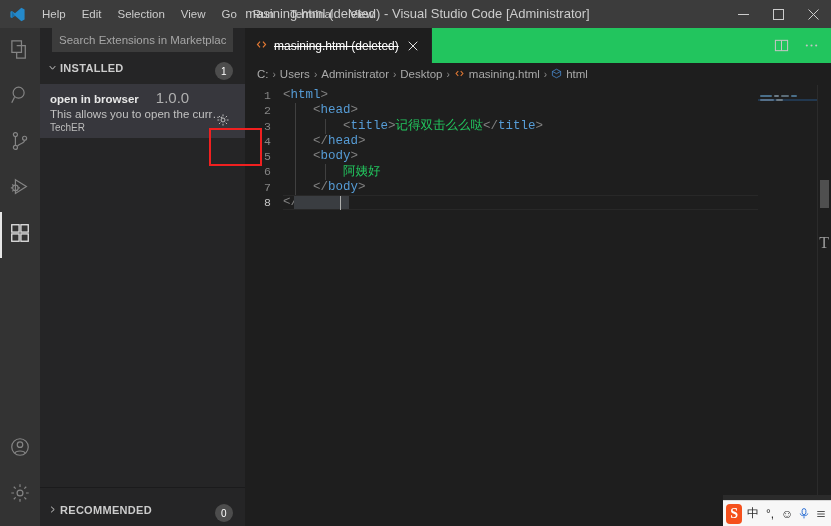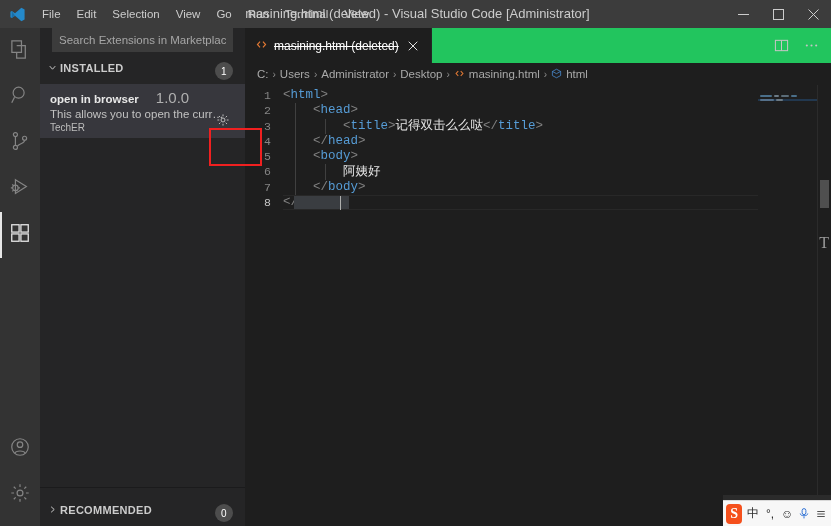--- a/index.html
+++ b/index.html
@@ -216,21 +216,21 @@
   .ln {
     width: 38px; text-align: right; padding-right: 12px;
     color: #858585; font-size: 11.5px;
     font-family: "Liberation Mono", monospace;
     flex: none;
   }
   .ln.cur { color: #c6c6c6; }
   .code-txt { white-space: pre; color: #d4d4d4; }
   .tagb { color: #808080; }
   .tagn { color: #569cd6; }
-  .txtz { color: #e5e5e5; font-family: "Liberation Sans", sans-serif; }
+  .txtz { color: #22c55e; font-family: "Liberation Sans", sans-serif; }
   .indent-guide {
     position: absolute; width: 1px; background: #404040;
     top: 0; height: 15.3px;
   }
   .active-line-border {
     position: absolute; left: 38px; right: 48px;
     height: 15.3px; border: 1px solid #282828;
     border-left: none; border-right: none;
     box-sizing: border-box;
   }
@@ -287,21 +287,21 @@
 <div id="app">
 
   <div class="titlebar">
     <div class="vs-logo">
       <svg width="17" height="17" viewBox="0 0 24 24">
         <path d="M17.5 2.5 L22 4.8 L22 19.2 L17.5 21.5 L8.5 13.8 L4 17 L2 16 L2 8 L4 7 L8.5 10.2 Z" fill="#2489ca"></path>
         <path d="M4 7 L4 17 L8.5 13.8 Z" fill="#1a6fa8"></path>
       </svg>
     </div>
     <div class="menu">
-      <div class="menu-item">File</div>
+      <div class="menu-item">Help</div>
       <div class="menu-item">Edit</div>
       <div class="menu-item">Selection</div>
       <div class="menu-item">View</div>
       <div class="menu-item">Go</div>
       <div class="menu-item">Run</div>
       <div class="menu-item">Terminal</div>
       <div class="menu-item">View</div>
     </div>
     <div class="win-title">masining.html (deleted) - Visual Studio Code [Administrator]</div>
     <div class="win-ctrls">

